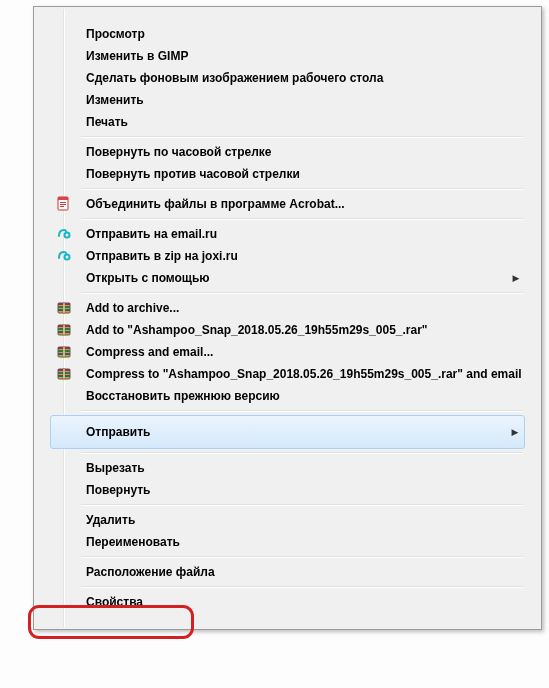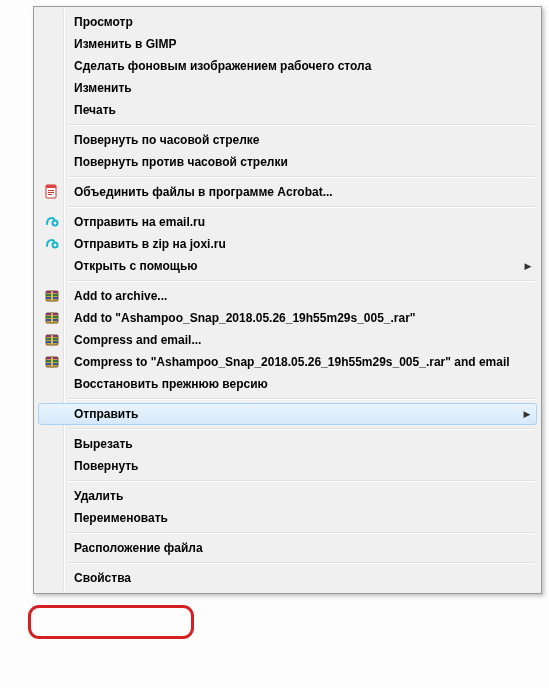--- a/index.html
+++ b/index.html
@@ -15,21 +15,21 @@
     overflow: hidden;
   }
   .menu {
     position: absolute;
     left: 33px;
     top: 6px;
     width: 509px;
     background: #f0f0f0;
     border: 1px solid #9b9b9b;
     box-shadow: 2px 2px 4px rgba(0,0,0,0.25);
-    padding: 4px;
+    padding: 16px;
     box-sizing: border-box;
   }
   .gutter-line {
     position: absolute;
     left: 29px;
     top: 2px;
     bottom: 2px;
     width: 0;
     border-left: 1px solid #e3e3e3;
     border-right: 1px solid #ffffff;
@@ -60,21 +60,21 @@
     flex: 0 0 18px;
     text-align: center;
     font-size: 9px;
     color: #333;
   }
   .item.bold .label { font-weight: 700; }
   .item.hover {
     background: linear-gradient(#eaf4fd, #d5e9fb);
     border: 1px solid #aad1f2;
     box-sizing: border-box;
-    height: 22px;
+    height: 34px;
   }
   .item.hover .icon { width: 27px; flex-basis: 27px; }
   .sep {
     height: 0;
     margin: 3px 2px 3px 31px;
     border-top: 1px solid #e0e0e0;
     border-bottom: 1px solid #ffffff;
   }
   
   .highlight {

